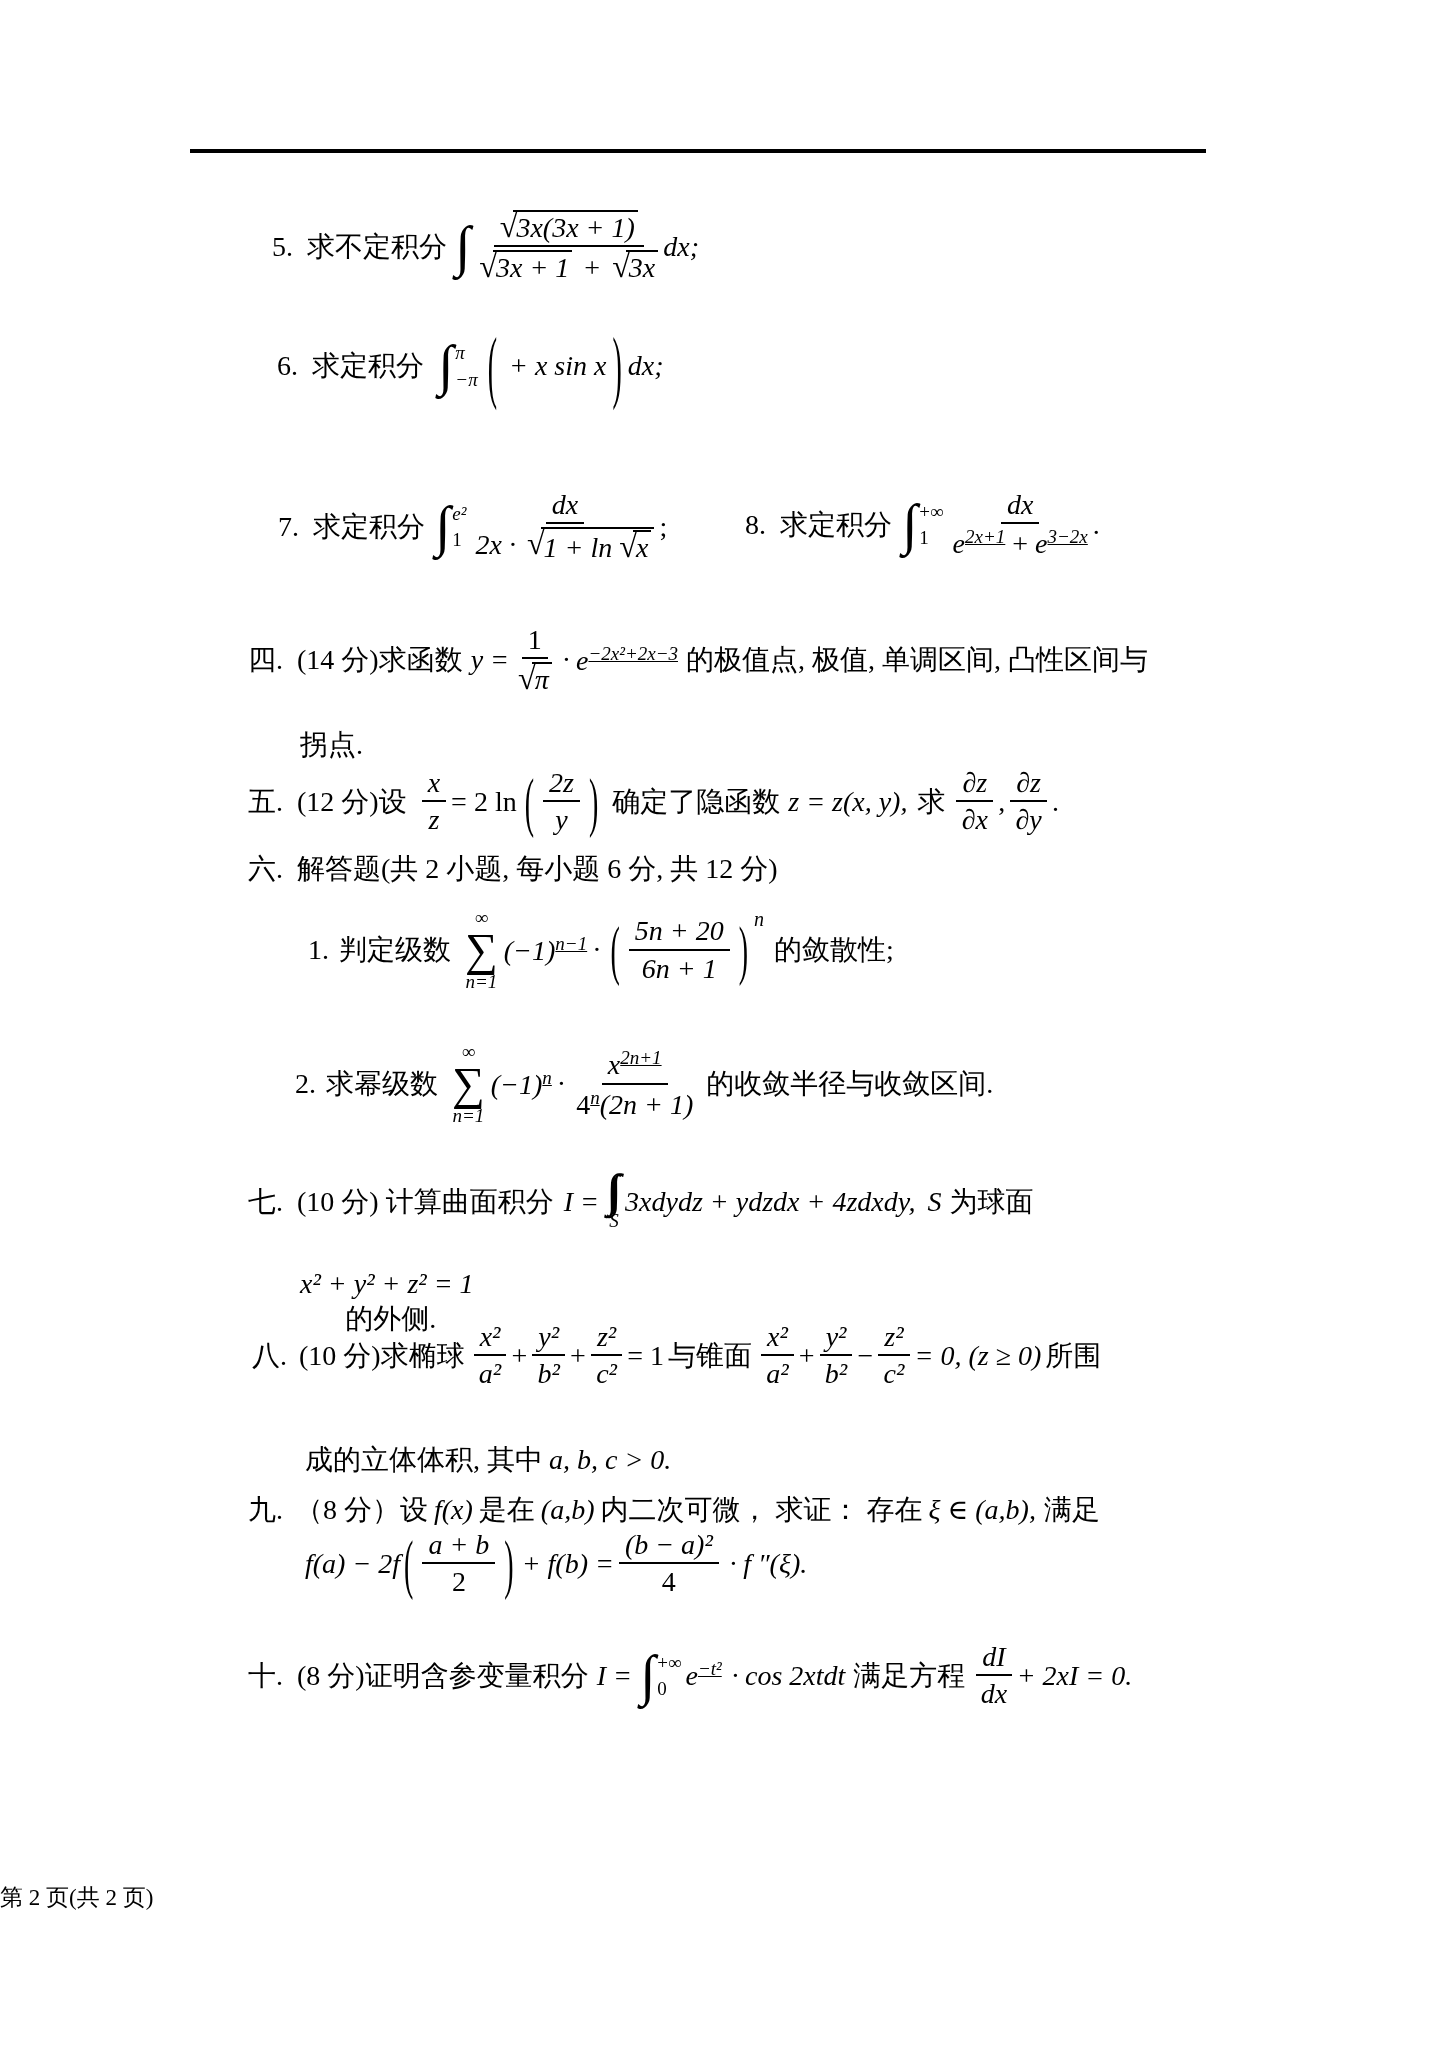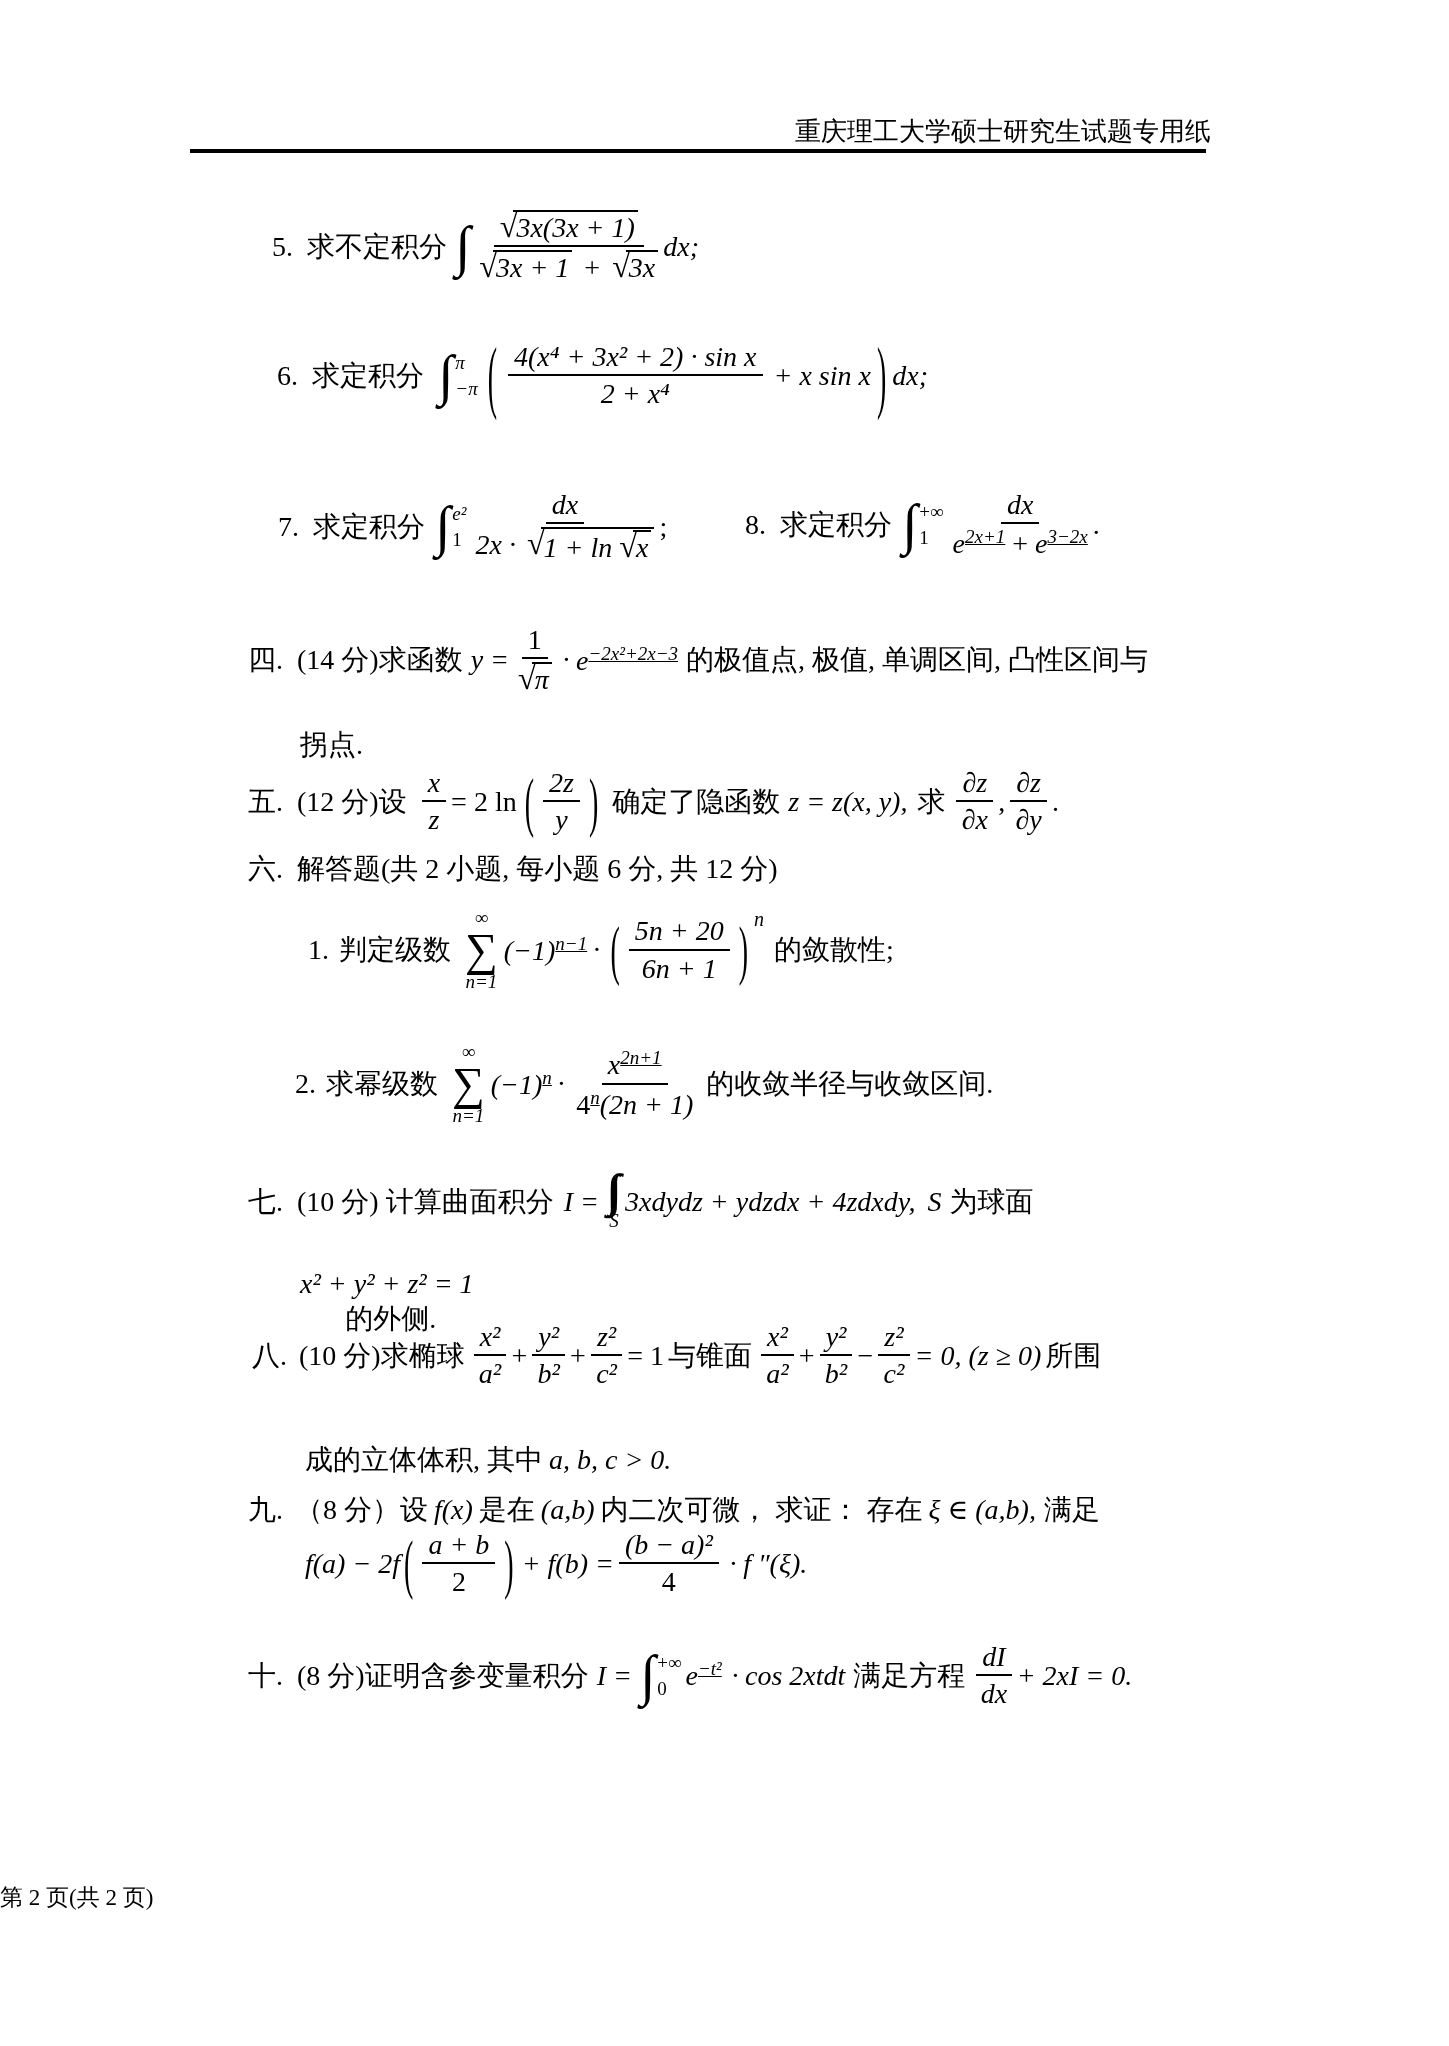--- a/index.html
+++ b/index.html
@@ -46,21 +46,20 @@
 
   .header-title { position:absolute; top:114px; left:795px; font-size:26px; }
   .header-rule  { position:absolute; top:149px; left:190px; width:1016px; height:4px; background:#000; }
   .footer { position:absolute; top:1882px; left:0; width:100%; font-size:23px; }
 </style>
 </head>
 <body>
 
 <div class="page">
 
-  <div class="header-title">重庆理工大学硕士研究生试题专用纸</div>
   <div class="header-rule"></div>
 
   <div class="row" style="left:272px; top:210px;">
     <span class="mr14">5.</span>
     <span class="mr8">求不定积分</span>
     <span class="intsign mr4">∫</span>
     <span class="frac">
       <span class="fn">
         <span class="sqrt">
           <span class="rs">√</span>
@@ -86,24 +85,20 @@
     <span class="mr14">6.</span>
     <span class="mr10">求定积分</span>
     <span class="intgrp">
       <span class="intsign">∫</span>
       <span class="lims">
         <span class="it">π</span>
         <span class="it">−π</span>
       </span>
     </span>
     <span class="bigp bp-xl">(</span>
-    <span class="frac">
-      <span class="fn it">4(x⁴ + 3x² + 2) · sin x</span>
-      <span class="fd it">2 + x⁴</span>
-    </span>
     <span class="txt it ml6">+ x sin x</span>
     <span class="bigp bp-xl">)</span>
     <span class="it">dx;</span>
   </div>
 
   <div class="row" style="left:278px; top:490px;">
     <span class="mr14">7.</span>
     <span class="mr6">求定积分</span>
     <span class="intgrp">
       <span class="intsign">∫</span>

